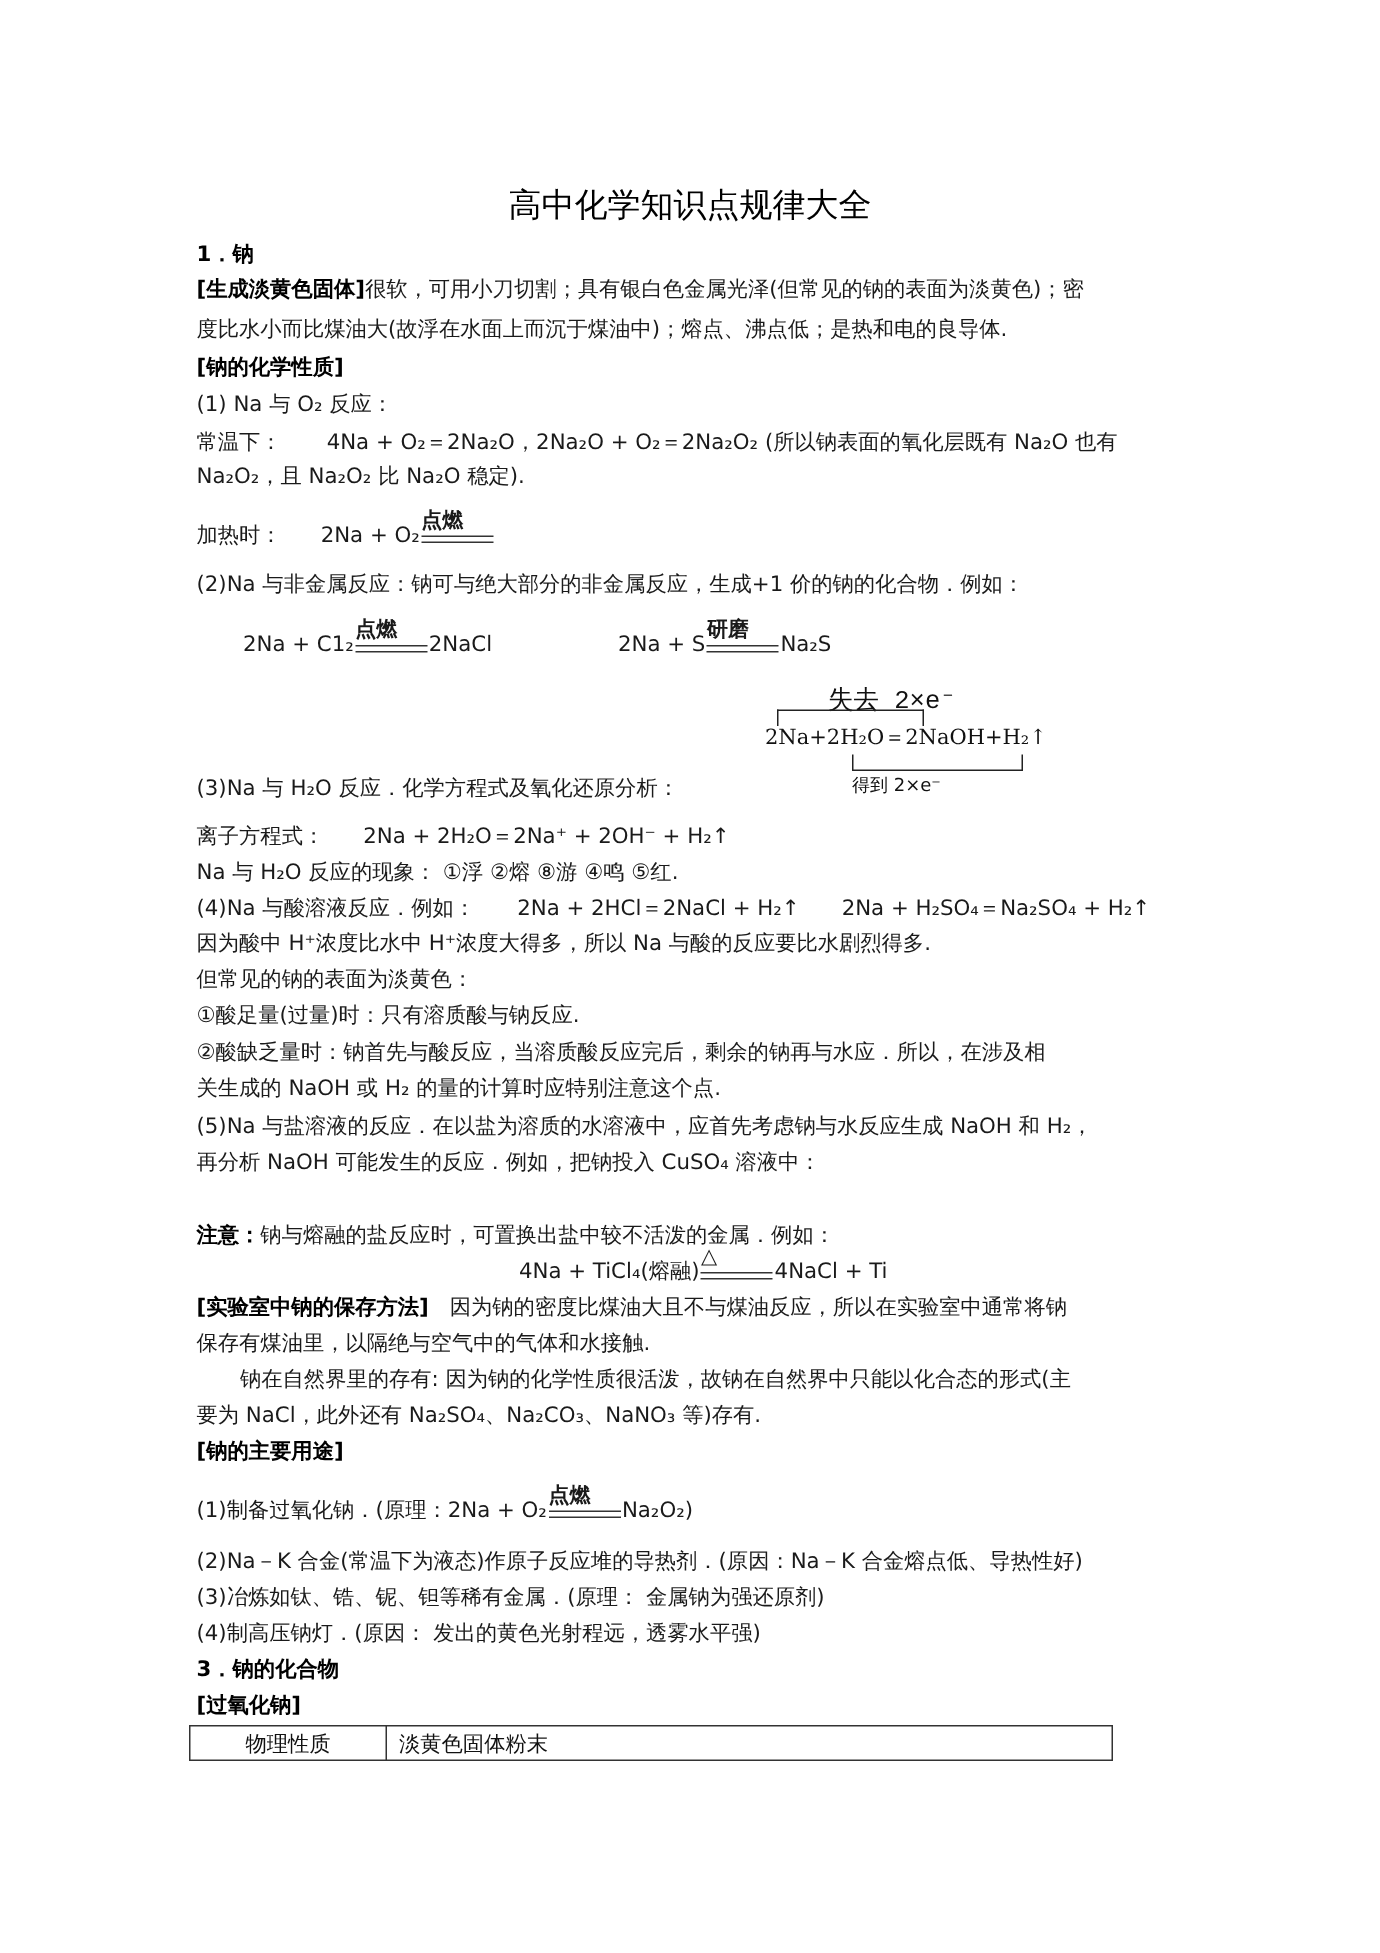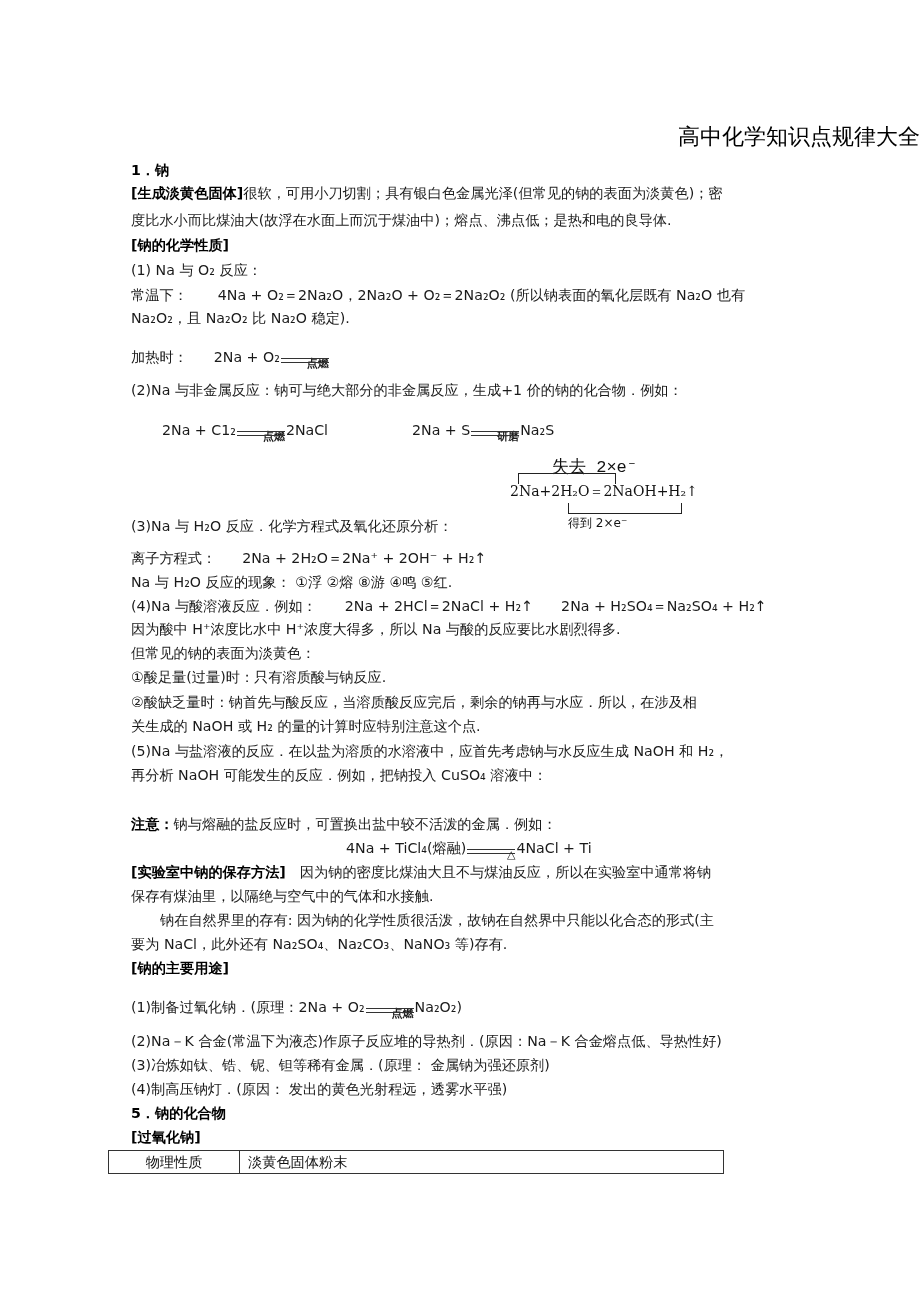--- a/index.html
+++ b/index.html
@@ -1,32 +1,32 @@
 <!DOCTYPE html>
 <html><head>
 <meta charset="utf-8">
 <style>
   html, body { margin:0; padding:0; background:#ffffff; }
   body { width:920px; height:1302px; position:relative; overflow:hidden;
          font-family:"DejaVu Sans", "Liberation Sans", sans-serif; color:#111; }
   .page { position:absolute; left:0; top:0; width:920px; height:1302px; }
-  .title { position:absolute; left:0; width:920px; top:122px; text-align:right;
+  .title { position:absolute; left:0; width:920px; top:122px; text-align:center;
            font-size:22px; color:#000; }
   .line { position:absolute; left:131px; font-size:14.2px; line-height:20px; white-space:nowrap; color:#1a1a1a; }
   .b { font-weight:bold; color:#000; }
   .cond { display:inline-block; position:relative; width:48px; height:20px; vertical-align:middle; margin:0 1px; }
-  .cond .lbl { position:absolute; left:0; right:0; top:-10px; text-align:right; font-size:11px; font-weight:bold;margin-top:16px; }
+  .cond .lbl { position:absolute; left:0; right:0; top:-10px; text-align:left; font-size:14px; font-weight:bold; }
   .cond .bar { position:absolute; left:0; right:0; top:10px; height:3px; border-top:1px solid #333; border-bottom:1px solid #333; }
   .redox { position:absolute; left:510px; top:455px; width:190px; height:80px; font-family:"DejaVu Serif","Liberation Serif",serif; font-size:13px; }
   .redox .top { position:absolute; left:42px; top:0; font-size:17px; font-family:Liberation Mono, monospace; }
   .redox .eq { position:absolute; left:0; top:28px; white-space:nowrap; font-size:14px; }
   .redox .bot { position:absolute; left:58px; top:60px; font-size:12px; font-family:"DejaVu Sans",sans-serif; }
   .redox .bk1 { position:absolute; left:8px; top:18px; width:96px; height:10px; border-left:1px solid #222; border-top:1px solid #222; border-right:1px solid #222; }
   .redox .bk2 { position:absolute; left:58px; top:48px; width:112px; height:10px; border-left:1px solid #222; border-bottom:1px solid #222; border-right:1px solid #222; }
-  table.props { position:absolute; left:108px; top:1150px; width:616px; border-collapse:collapse; font-size:14.2px;border-radius:10px; }
+  table.props { position:absolute; left:126px; top:1150px; width:616px; border-collapse:collapse; font-size:14.2px;border-radius:10px; }
   table.props td { border:1px solid #333; height:22px; padding:0 8px; }
   table.props td.k { width:114px; text-align:center; }
 </style>
 </head>
 <body>
 
 <div class="page">
 
   <div class="title">高中化学知识点规律大全</div>
 
@@ -101,21 +101,21 @@
   <div class="line" style="top:934px">要为 NaCl，此外还有 Na₂SO₄、Na₂CO₃、NaNO₃ 等)存有.</div>
   <div class="line b" style="top:958px">[钠的主要用途]</div>
 
   <div class="line" style="top:997px">
     <span>(1)制备过氧化钠．(原理：2Na + O₂</span><span class="cond"><span class="lbl">点燃</span><span class="bar"></span></span><span>Na₂O₂)</span>
   </div>
   <div class="line" style="top:1031px">(2)Na－K 合金(常温下为液态)作原子反应堆的导热剂．(原因：Na－K 合金熔点低、导热性好)</div>
   <div class="line" style="top:1055px">(3)冶炼如钛、锆、铌、钽等稀有金属．(原理：  金属钠为强还原剂)</div>
   <div class="line" style="top:1079px">(4)制高压钠灯．(原因：  发出的黄色光射程远，透雾水平强)</div>
 
-  <div class="line b" style="top:1103px">5．钠的化合物</div>
+  <div class="line b" style="top:1103px">3．钠的化合物</div>
   <div class="line b" style="top:1127px">[过氧化钠]</div>
 
   <table class="props">
     <tbody>
         <tr>
       <td class="k">物理性质</td>
       <td>淡黄色固体粉末</td>
     </tr>
   </tbody>
     </table>

